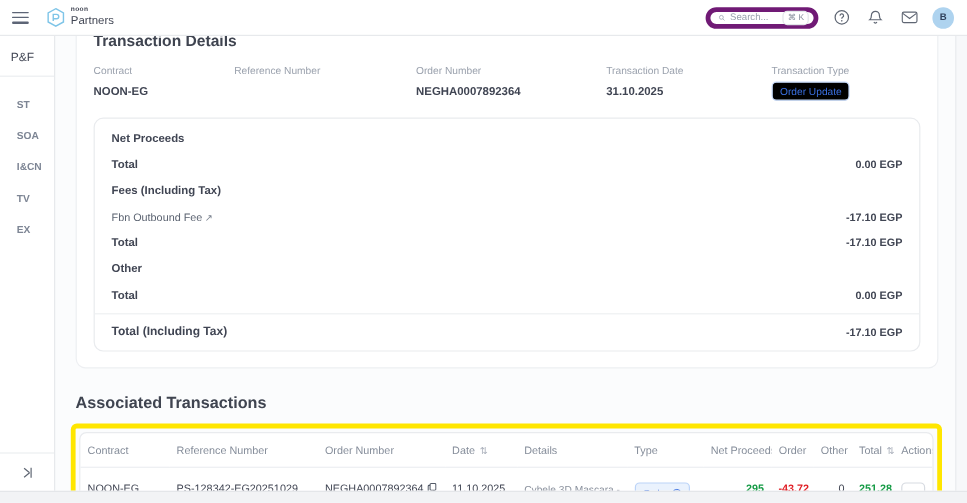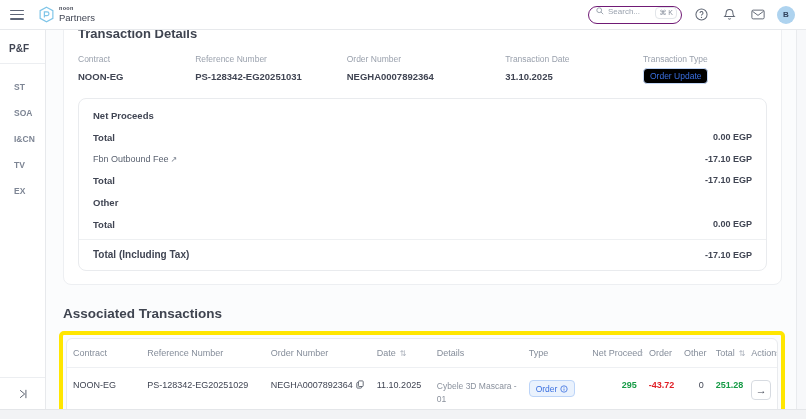--- a/index.html
+++ b/index.html
@@ -12,37 +12,37 @@
             border-bottom:1px solid #e7e9ec; z-index:30; display:flex; align-items:center; }
   .hamburger { margin-left:10px; width:14px; height:10px; display:flex; flex-direction:column;
                justify-content:space-between; cursor:pointer; }
   .hamburger span { display:block; height:1.6px; background:#5d6576; border-radius:1px; }
   .logo { display:flex; align-items:flex-start; margin-left:14px; gap:4px; }
   .logo-mark { width:17px; height:17px; }
   .logo-text { display:flex; flex-direction:column; line-height:1; }
   .logo-top { font-size:5.5px; font-weight:bold; color:#404553; letter-spacing:.3px; }
   .logo-bottom { font-size:9.5px; color:#404553; margin-top:1px; }
 
-  .search { margin-left:auto; width:94px; height:18px; border:1px solid #701a75; border-radius:9px;
-            display:flex; align-items:flex-start; padding:0 4px 0 7px; background:#fff; }
+  .search { margin-left:auto; width:94px; height:18px; border:4px solid #701a75; border-radius:9px;
+            display:flex; align-items:center; padding:0 4px 0 7px; background:#fff; }
   .search input { border:none; outline:none; width:44px; font-size:8px; color:#6c7380;
                   font-family:"Liberation Sans", sans-serif; background:transparent; }
   .search input::placeholder { color:#9aa2ae; }
   .kbd { margin-left:auto; border:1px solid #e2e5e9; border-radius:4px; padding:1px 3px;
          font-size:7px; color:#868e9b; white-space:nowrap; }
   .icon-btn { width:17px; height:17px; margin-left:11px; display:flex; align-items:center;
               justify-content:center; cursor:pointer; }
   .avatar { width:18px; height:18px; border-radius:50%; background:#aed3ef; color:#30415c;
             font-size:8px; font-weight:bold; display:flex; align-items:center; justify-content:center;
             margin:0 11px; cursor:pointer; }
 
   
   .sidebar { position:absolute; top:30px; left:0; width:46px; bottom:10px; background:#fff;
              border-right:1px solid #e7e9ec; z-index:20; }
-  .sb-section { padding:13px 0 9px 9px; font-size:10px; font-weight:bold; color:#404553;
+  .sb-section { padding:13px 0 9px 9px; font-size:10px; font-weight:normal; color:#404553;
                 border-bottom:1px solid #eceef1; }
   .sb-items { padding-top:10px; }
   .sb-item { height:26px; line-height:26px; padding-left:14px; font-size:8.5px; font-weight:bold;
              color:#7d8594; cursor:pointer; }
   .sb-footer { position:absolute; bottom:0; left:0; right:0; height:32px; border-top:1px solid #eceef1;
                display:flex; align-items:center; justify-content:center; cursor:pointer; }
 
   
   .gutter-right { position:absolute; top:30px; right:0; width:10px; bottom:10px;
                   background:#f7f8fa; border-left:1px solid #e9ebee; z-index:25; }
@@ -175,21 +175,20 @@
     <div class="card">
       <div class="page-title">Transaction Details</div>
 
       <div class="fields">
         <div class="field">
           <span class="f-label">Contract</span>
           <span class="f-value">NOON-EG</span>
         </div>
         <div class="field">
           <span class="f-label">Reference Number</span>
-          <span class="f-value">PS-128342-EG20251031</span>
         </div>
         <div class="field">
           <span class="f-label">Order Number</span>
           <span class="f-value">NEGHA0007892364</span>
         </div>
         <div class="field">
           <span class="f-label">Transaction Date</span>
           <span class="f-value">31.10.2025</span>
         </div>
         <div class="field">
@@ -198,20 +197,23 @@
         </div>
       </div>
 
       <div class="fee-box">
         <div class="frow">
           <span class="lbl">Net Proceeds</span>
         </div>
         <div class="frow">
           <span class="lbl">Total</span>
           <span class="amt">0.00 EGP</span>
+        </div>
+        <div class="frow">
+          <span class="lbl">Fees (Including Tax)</span>
         </div>
         <div class="frow">
           <span class="lbl-link"><span>Fbn Outbound Fee</span><span class="ext">↗</span></span>
           <span class="amt">-17.10 EGP</span>
         </div>
         <div class="frow">
           <span class="lbl">Total</span>
           <span class="amt">-17.10 EGP</span>
         </div>
         <div class="frow">

